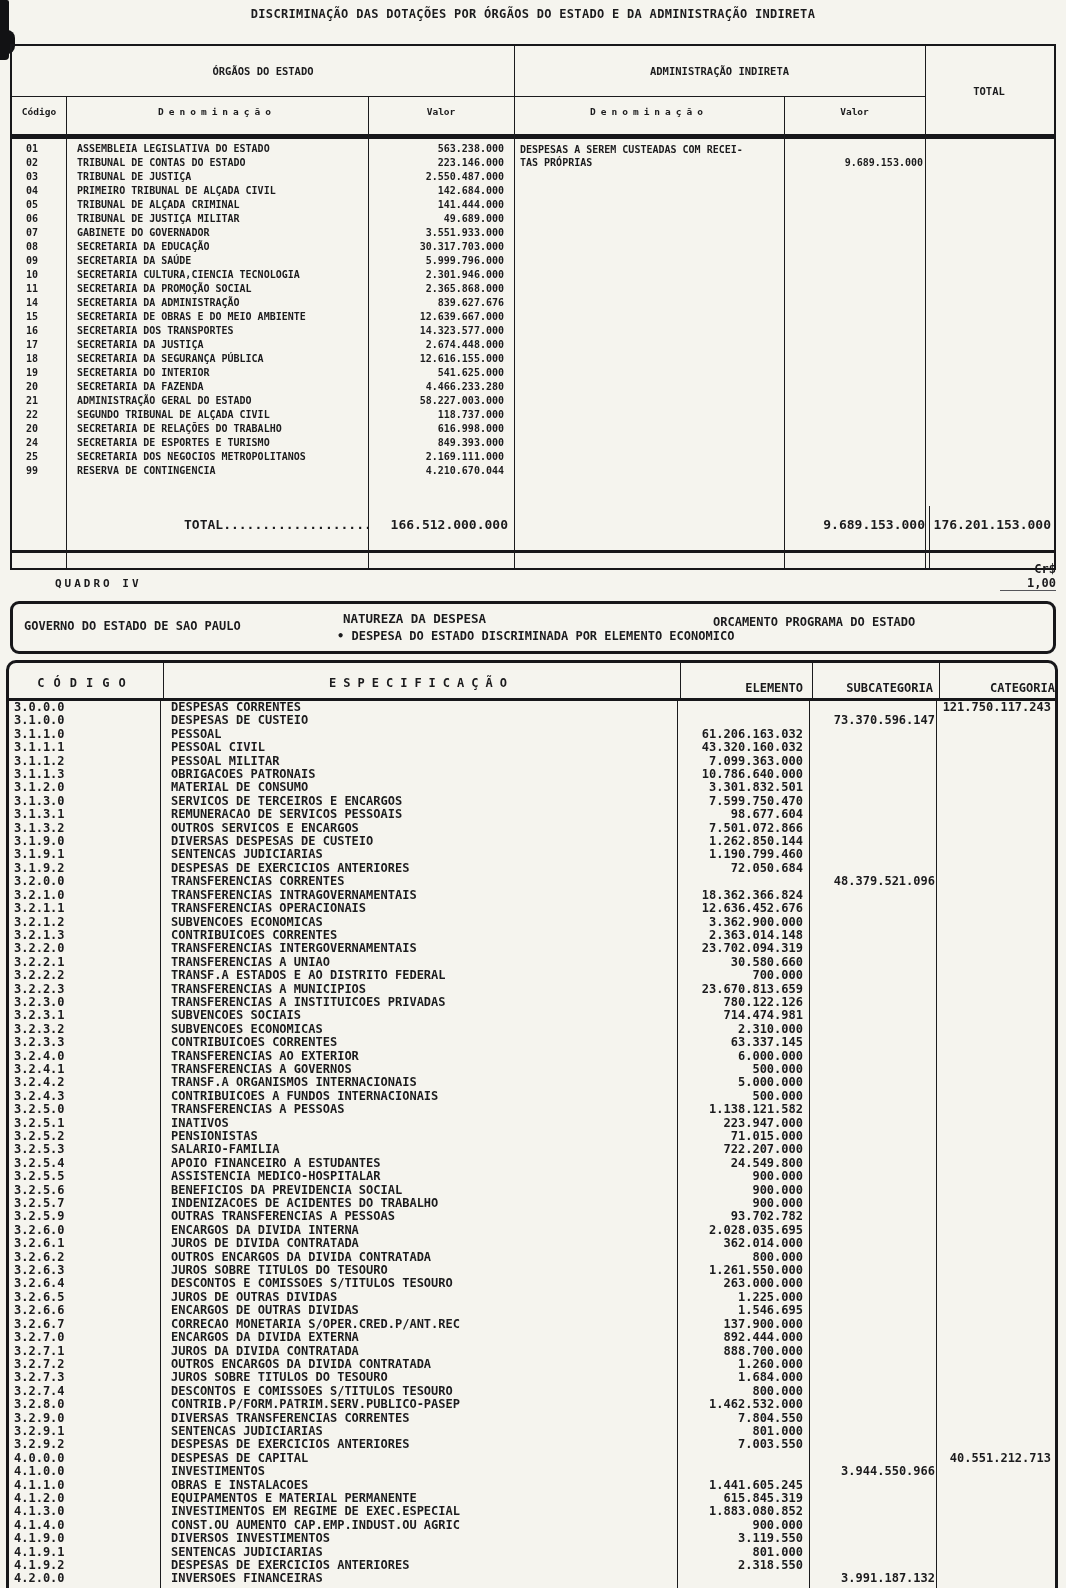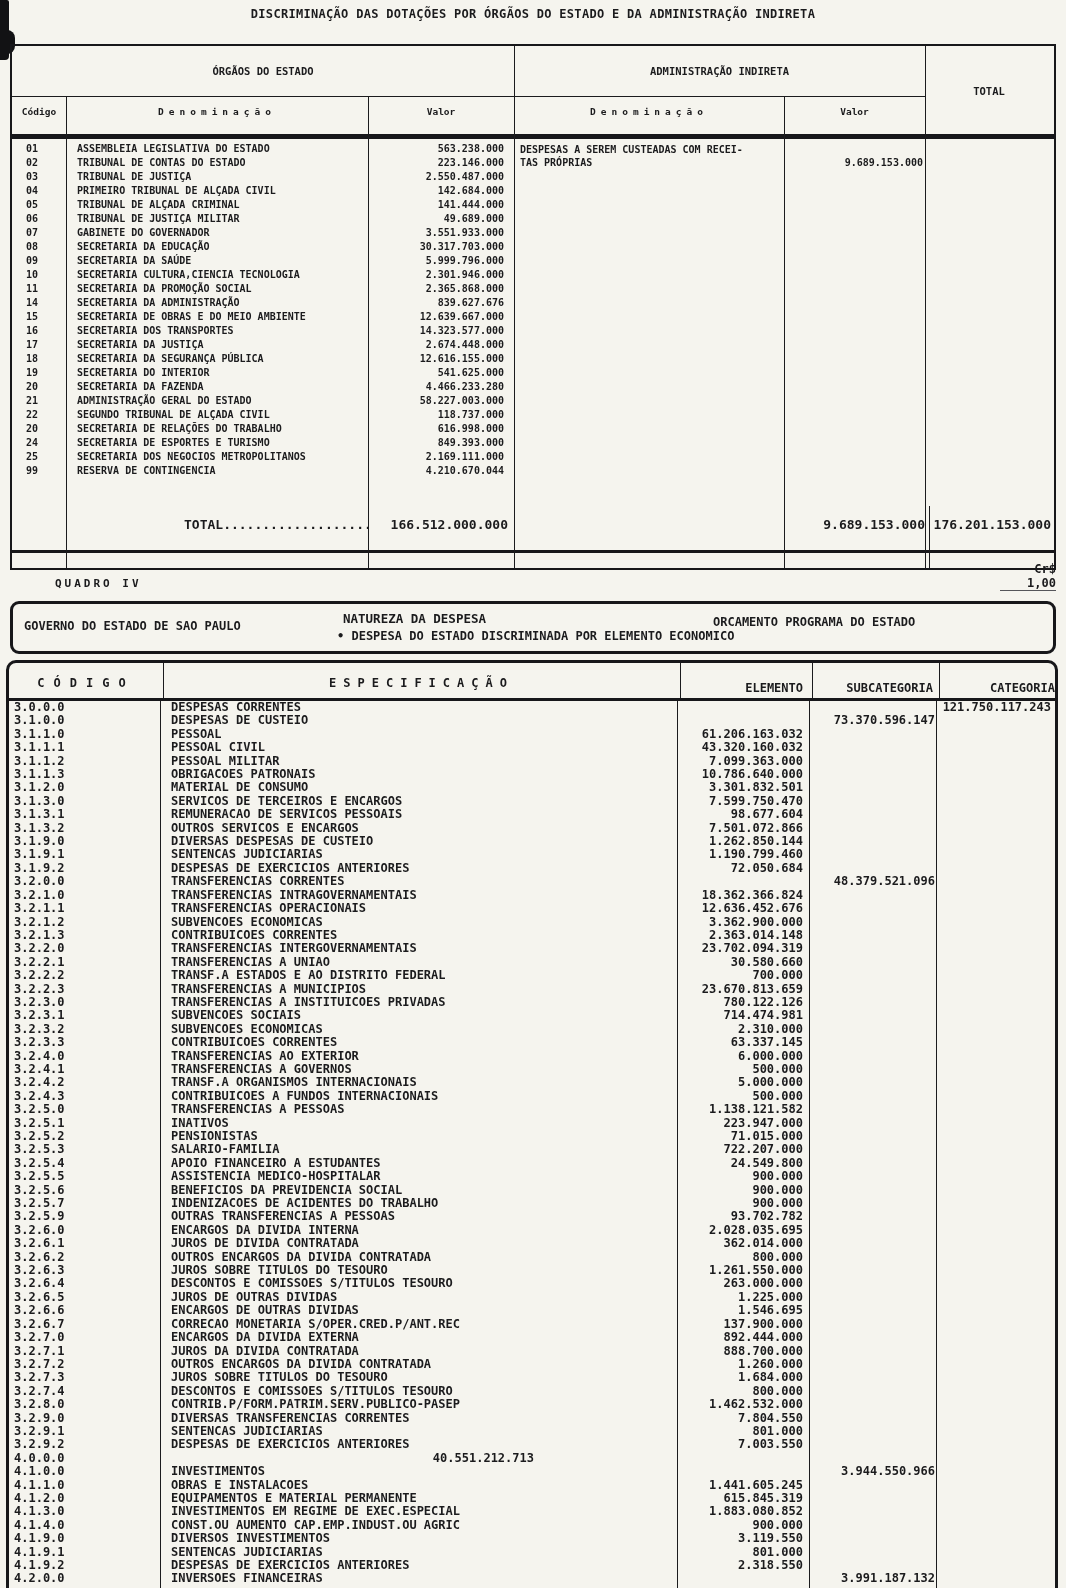--- a/index.html
+++ b/index.html
@@ -738,20 +738,21 @@
       <div class="t2-row">
         <span class="t2-code">3.2.9.2</span>
         <span class="t2-spec">DESPESAS DE EXERCICIOS ANTERIORES</span>
         <span class="t2-elem">7.003.550</span>
         <span class="t2-sub"></span>
         <span class="t2-cat"></span>
       </div>
 
       <div class="t2-row">
         <span class="t2-code">4.0.0.0</span>
+        <span class="t2-spec">DESPESAS DE CAPITAL</span>
         <span class="t2-elem"></span>
         <span class="t2-sub"></span>
         <span class="t2-cat">40.551.212.713</span>
       </div>
 
       <div class="t2-row">
         <span class="t2-code">4.1.0.0</span>
         <span class="t2-spec">INVESTIMENTOS</span>
         <span class="t2-elem"></span>
         <span class="t2-sub">3.944.550.966</span>

